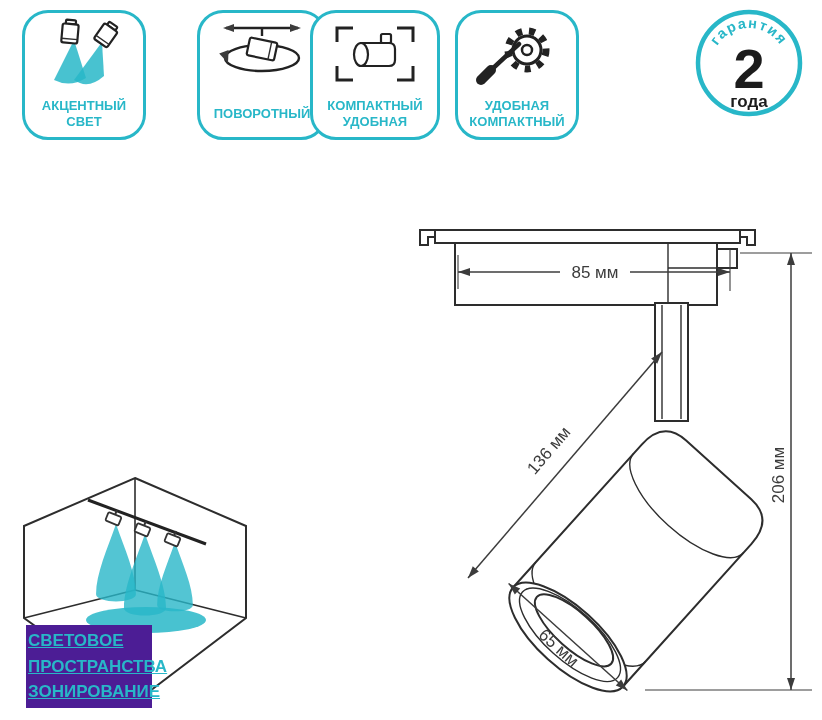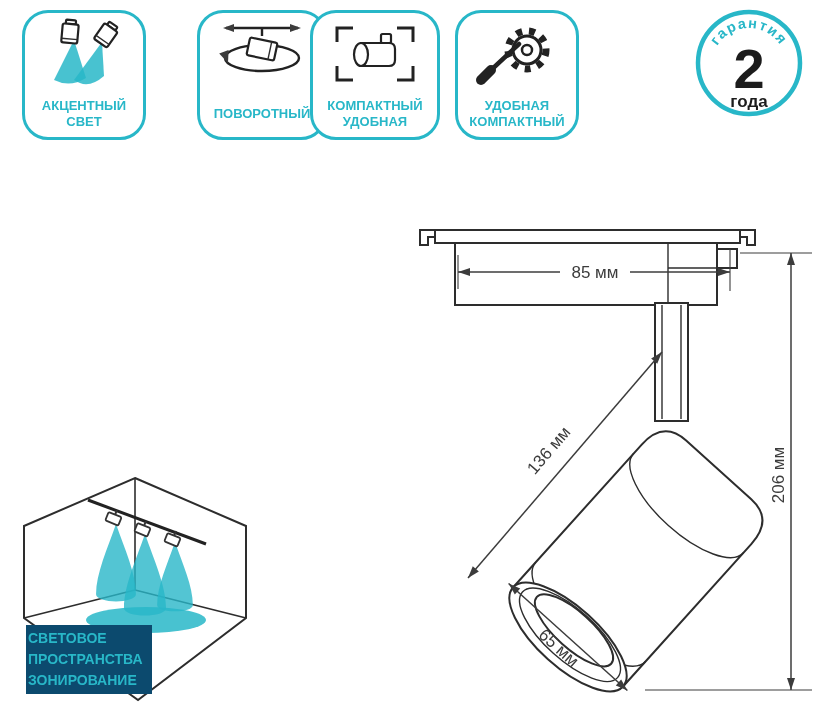--- a/index.html
+++ b/index.html
@@ -6,22 +6,22 @@
   #canvas{position:relative;width:822px;height:720px;background:#fff;overflow:hidden;
           font-family:"Liberation Sans",sans-serif;}
   .badge{position:absolute;top:10px;height:130px;border:3.5px solid #28b7c8;border-radius:26px;
          background:#fff;box-sizing:border-box;display:flex;flex-direction:column;align-items:center;}
   .badge .icon{height:82px;display:flex;align-items:center;justify-content:center;}
   .badge .label{height:38px;display:flex;flex-direction:column;justify-content:center;
                 color:#28b7c8;font-weight:bold;font-size:13px;line-height:1.2;text-align:center;}
   .warranty{position:absolute;left:694px;top:8px;width:110px;height:110px;}
   .drawing{position:absolute;left:400px;top:205px;}
   .room{position:absolute;left:18px;top:468px;}
-  .caption{position:absolute;left:26px;top:625px;width:122px;background:#0c4a6e;padding:3px 2px;
-           color:#28b7c8;font-weight:bold;font-size:14px;line-height:1.5;}
+  .caption{position:absolute;left:26px;top:625px;width:122px;background:#4c1d95;padding:3px 2px;
+           color:#28b7c8;font-weight:bold;font-size:17px;line-height:1.5;text-decoration:underline;}
   .outline{fill:#fff;stroke:#2d2d2d;stroke-width:2;}
   .thin{fill:none;stroke:#2d2d2d;stroke-width:1.4;}
   .dimline{stroke:#3c3c3c;stroke-width:1.5;fill:none;}
   .extline{stroke:#3c3c3c;stroke-width:1.1;fill:none;}
   .ah{fill:#3c3c3c;}
   .dimtext{font-family:"Liberation Sans",sans-serif;font-size:17px;fill:#3c3c3c;}
   .ico{stroke:#222;stroke-width:2.2;fill:#fff;stroke-linejoin:round;}
   .beam{fill:#28b7c8;opacity:.85;stroke:none;}
 </style>
 </head>

